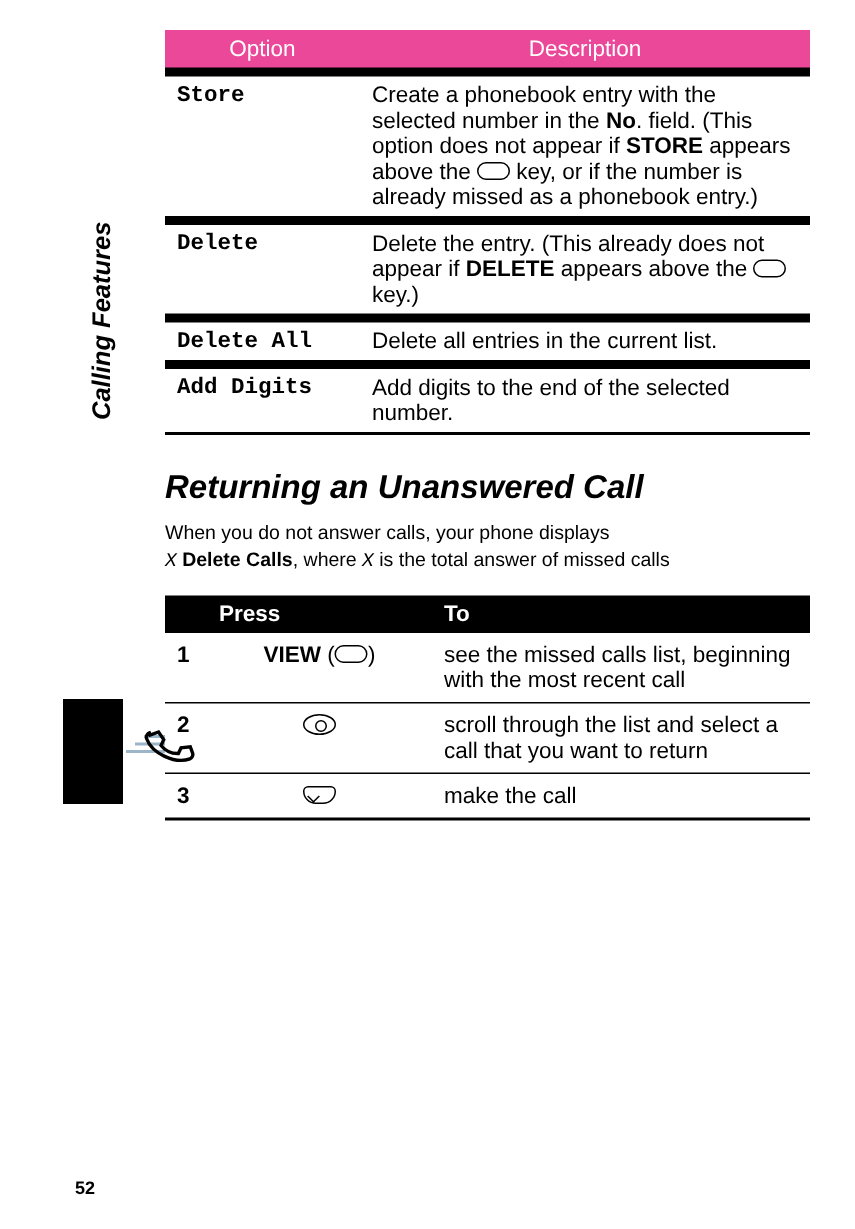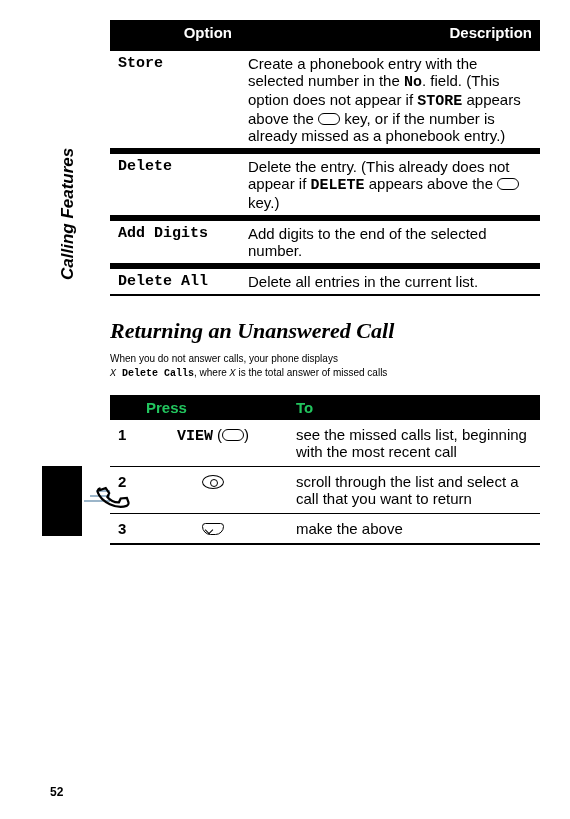--- a/index.html
+++ b/index.html
@@ -45,39 +45,39 @@
   .side-stripes div { height: 2px; margin-bottom: 3px; }
   .side-stripes .s1 { background: #9bb5c9; width: 14px; margin-left: 14px; }
   .side-stripes .s2 { background: #9bb5c9; width: 20px; margin-left: 8px; }
   .side-stripes .s3 { background: #9bb5c9; width: 26px; margin-left: 2px; }
   table.options {
     width: 100%;
     border-collapse: collapse;
     font-size: 15px;
   }
   table.options th {
-    background: #000000;
+    background: #ec4899;
     color: #fff;
-    text-align: right;
+    text-align: center;
     padding: 4px 8px;
-    font-weight: bold;
+    font-weight: normal;
   }
   table.options td {
     padding: 4px 8px;
     vertical-align: top;
     border-top: 6px solid #000000;
   }
   table.options tr:last-child td { border-bottom: 2px solid #000; }
   .opt-name {
     font-family: "Courier New", monospace;
     font-weight: bold;
     width: 130px;
   }
   .mono-bold {
-    font-family: Liberation Mono, monospace;
+    font-family: Liberation Sans, sans-serif;
     font-weight: bold;
   }
   .soft-key {
     display: inline-block;
     width: 22px;
     height: 12px;
     border: 1.5px solid #000;
     border-radius: 6px;
     vertical-align: middle;
     position: relative;
@@ -118,36 +118,35 @@
     width: 5px; height: 5px;
     border-left: 1.5px solid #000;
     border-bottom: 1.5px solid #000;
     transform: rotate(-45deg);
   }
   h2.section {
     font-style: italic;
     font-size: 22px;
     font-weight: bold;
     margin: 22px 0 8px 0;
-    font-family: Liberation Serif, serif;
   }
   p.intro {
-    font-size: 10px;
+    font-size: 13px;
     margin: 8px 0 14px 0;
     line-height: 1.4;
   }
   .italic-var { font-style: italic; font-family: "Courier New", monospace; }
   table.steps {
     width: 100%;
     border-collapse: collapse;
     font-size: 15px;
   }
   table.steps th {
     background: #000;
-    color: #22c55e;
+    color: #ffffff;
     text-align: left;
     padding: 4px 8px;
     font-weight: bold;
   }
   table.steps th.numcol { width: 28px; }
   table.steps td {
     padding: 6px 8px;
     vertical-align: top;
     border-bottom: 1px solid #000;
   }
@@ -201,26 +200,26 @@
           <span>Create a phonebook entry with the selected number in the </span><span class="mono-bold">No</span><span>. field. (This option does not appear if </span><span class="mono-bold">STORE</span><span> appears above the </span><span class="soft-key"></span><span> key, or if the number is already missed as a phonebook entry.)</span>
         </td>
       </tr>
       <tr>
         <td class="opt-name">Delete</td>
         <td>
           <span>Delete the entry. (This already does not appear if </span><span class="mono-bold">DELETE</span><span> appears above the </span><span class="soft-key"></span><span> key.)</span>
         </td>
       </tr>
       <tr>
+        <td class="opt-name">Delete All</td>
+        <td>Delete all entries in the current list.</td>
+      </tr>
+      <tr>
         <td class="opt-name">Add Digits</td>
         <td>Add digits to the end of the selected number.</td>
-      </tr>
-      <tr>
-        <td class="opt-name">Delete All</td>
-        <td>Delete all entries in the current list.</td>
       </tr>
     </tbody>
   </table>
 
   <h2 class="section">Returning an Unanswered Call</h2>
 
   <p class="intro">
     <span>When you do not answer calls, your phone displays</span><br>
     <span class="italic-var">X</span><span class="mono-bold"> Delete Calls</span><span>, where </span><span class="italic-var">X</span><span> is the total answer of missed calls</span>
   </p>
@@ -246,20 +245,20 @@
         <td class="press">
           <span class="scroll-key"></span>
         </td>
         <td>scroll through the list and select a call that you want to return</td>
       </tr>
       <tr>
         <td class="num">3</td>
         <td class="press">
           <span class="send-key"></span>
         </td>
-        <td>make the above</td>
+        <td>make the call</td>
       </tr>
     </tbody>
   </table>
 
 </div>
 
 <div class="page-number">52</div>
 
 </body></html>

